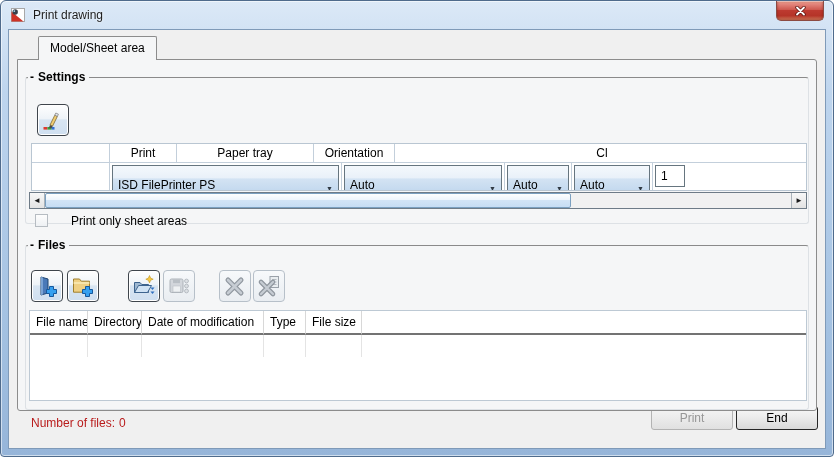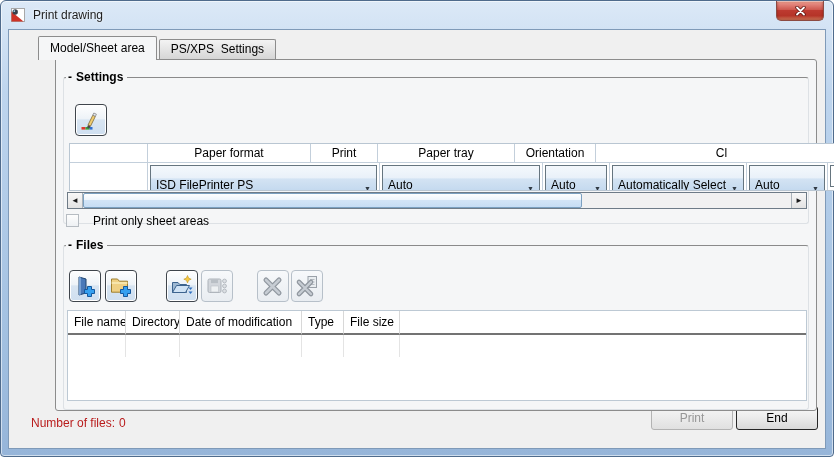--- a/index.html
+++ b/index.html
@@ -43,21 +43,21 @@
     background:linear-gradient(180deg,#f3f3f3,#e6e6e6 45%,#d6d6d6);
     border:1px solid #8c8c8c; border-bottom:none; border-radius:2px 2px 0 0;
     cursor:pointer; white-space:pre;
   }
   .tab.active {
     height:24px; line-height:23px; margin-bottom:0;
     background:#f5f6f7; position:relative; z-index:4;
   }
   .tabpage {
     position:absolute; left:8px; right:8px; top:29px; bottom:37px;
-    background:#f5f6f7; border:1px solid #8c8c8c; border-radius:0 3px 3px 3px; z-index:2;margin-left:38px;
+    background:#f5f6f7; border:1px solid #8c8c8c; border-radius:0 3px 3px 3px; z-index:2;
   }
   
   fieldset.group {
     position:absolute; margin:0; padding:0;
     border:1px solid; border-color:#8a8a8a #dde1e5 #dde1e5 #dde1e5;
     border-radius:3px;
   }
   fieldset.group legend {
     margin-left:2px; padding:0 4px 0 2px; font-weight:bold; font-size:12px;
   }
@@ -116,21 +116,21 @@
   .sb-btn.left  { border-right:1px solid #aab2ba; }
   .sb-btn.right { border-left:1px solid #aab2ba; }
   .sb-track { flex:1; position:relative; }
   .sb-thumb {
     position:absolute; left:0; top:0; bottom:0; width:70.5%;
     border:1px solid #7ba0c0; border-radius:2px;
     background:linear-gradient(180deg,#fefefe 0%,#eef5fc 45%,#d2e4f6 50%,#c6ddf4 100%);
     cursor:grab;
   }
   
-  .checkrow { position:absolute; left:2px; top:130px; display:flex; align-items:flex-start; gap:14px; }
+  .checkrow { position:absolute; left:9px; top:130px; display:flex; align-items:flex-start; gap:23px; }
   .checkbox {
     width:13px; height:13px; border:1px solid #b6bcc2;
     background:linear-gradient(180deg,#fdfdfd,#eef1f4); cursor:pointer;
   }
   
   .ftable {
     position:absolute; left:3px; right:1px; top:58px; bottom:8px;
     border:1px solid #bdc9d4; background:#fff; overflow:hidden;
   }
   .frow { display:flex; }
@@ -182,21 +182,20 @@
           <path d="M3 1.5 L10 8.5 M10 1.5 L3 8.5" stroke="#ffffff" stroke-width="1.8" stroke-linecap="round"></path>
         </svg>
       </span>
     </button>
   </div>
 
   <div class="client">
 
     <div class="tabs">
       <div class="tab active">Model/Sheet area</div>
-      <div class="tab">PS/XPS  Settings</div>
     </div>
 
     <div class="tabpage">
 
       <fieldset class="group" id="settings-group">
         <legend>
           <span class="legend-collapse">-</span><span>Settings</span>
         </legend>
 
         <button class="toolbtn" style="left:11px; top:20px;">
@@ -208,21 +207,20 @@
               <polygon points="8,19.5 10.4,20.6 11.6,18 9,17" fill="#4a4a4a"></polygon>
               <polygon points="9,17 11.6,18 16.4,8.4 13.8,7.2" fill="#f0cd72" stroke="#6e5a28" stroke-width="0.7"></polygon>
               <polygon points="13.8,7.2 16.4,8.4 17.4,6.2 14.8,5" fill="#e4e9ef" stroke="#7a7a7a" stroke-width="0.7"></polygon>
             </svg>
           </span>
         </button>
 
         <div class="stable">
           <div class="srow shead">
             <div class="scell c0"></div>
-            <div class="scell c2">Paper format</div>
             <div class="scell c3">Print</div>
             <div class="scell c4">Paper tray</div>
             <div class="scell c5">Orientation</div>
             <div class="scell c6">Cl</div>
           </div>
           <div class="srow sbody">
             <div class="scell c0"></div>
             <div class="scell c1">
               <div class="combo">
                 <span>ISD FilePrinter PS</span>
@@ -231,26 +229,20 @@
             </div>
             <div class="scell c2">
               <div class="combo">
                 <span>Auto</span>
                 <span class="combo-arrow">▼</span>
               </div>
             </div>
             <div class="scell c3">
               <div class="combo">
                 <span>Auto</span>
-                <span class="combo-arrow">▼</span>
-              </div>
-            </div>
-            <div class="scell c4">
-              <div class="combo">
-                <span>Automatically Select</span>
                 <span class="combo-arrow">▼</span>
               </div>
             </div>
             <div class="scell c5">
               <div class="combo">
                 <span>Auto</span>
                 <span class="combo-arrow">▼</span>
               </div>
             </div>
             <div class="scell c6">

